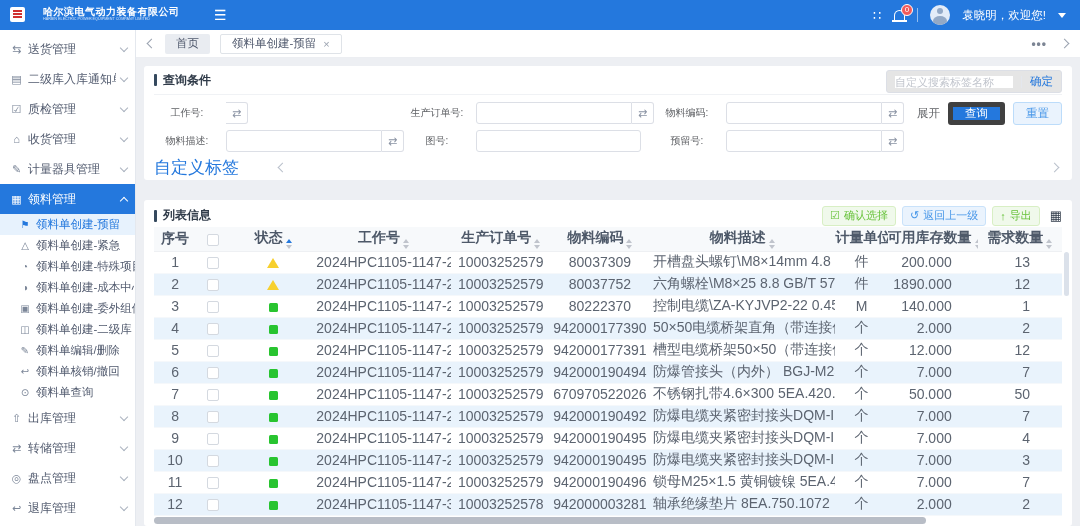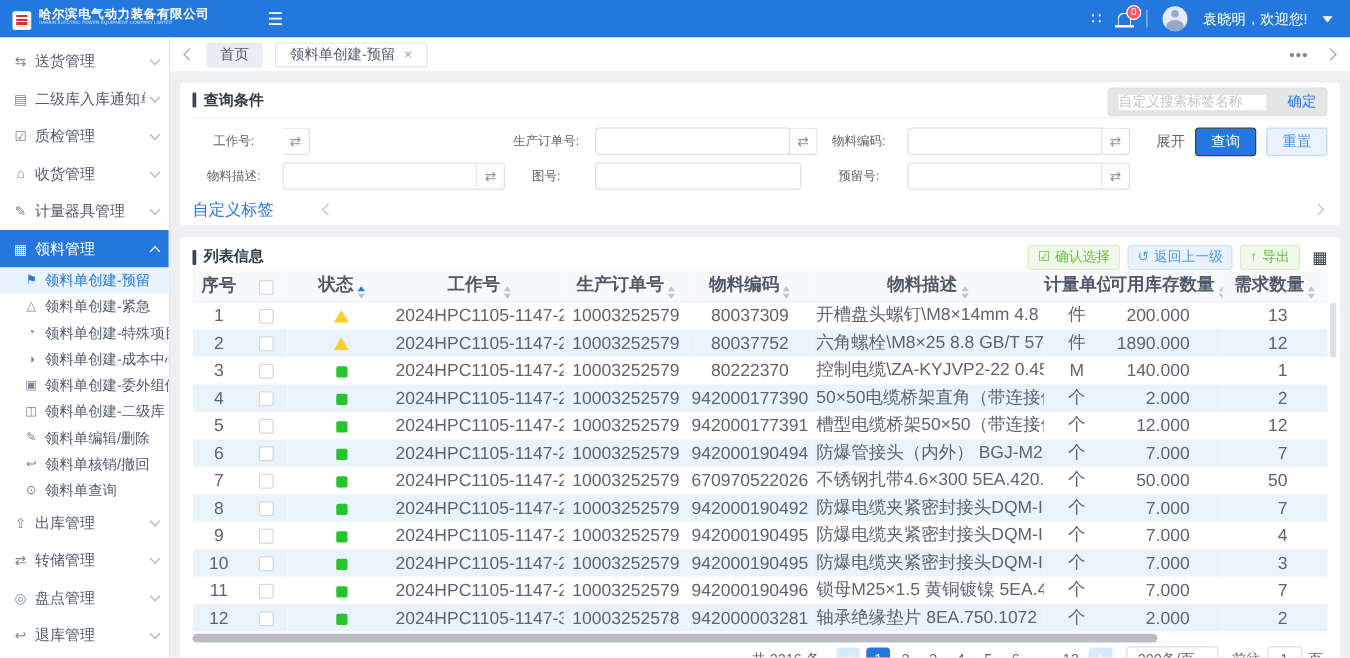--- a/index.html
+++ b/index.html
@@ -1,21 +1,21 @@
 <!DOCTYPE html>
 <html><head>
 <meta charset="utf-8">
 <style>
   *{margin:0;padding:0;box-sizing:border-box}
   html,body{width:1080px;height:526px;overflow:hidden}
   body{font-family:"Liberation Sans","DejaVu Sans",sans-serif;font-size:12px;color:#606266;background:#edeff3}
 
   
   .topbar{height:30px;background:#2478dd;display:flex;align-items:center;color:#fff}
-  .logo-area{display:flex;align-items:flex-end;gap:6px;padding:0 10px;width:208px;flex:none}
+  .logo-area{display:flex;align-items:center;gap:18px;padding:0 10px;width:208px;flex:none}
   .logo-mark{width:15px;height:15px;background:#fff;border-radius:2px;position:relative;flex:none}
   .logo-mark::after{content:"";position:absolute;inset:3px;background:repeating-linear-gradient(180deg,#d03030 0 2px,#fff 2px 3px)}
   .company{line-height:1.15;overflow:hidden}
   .company .cn{font-size:10px;font-weight:bold;letter-spacing:.5px;white-space:nowrap}
   .company .en{font-size:6px;transform:scale(.62);transform-origin:left top;opacity:.8;white-space:nowrap}
   .fold-icon{font-size:14px;margin:0 14px 0 6px;cursor:pointer}
   .app-title{font-size:13.5px;font-weight:bold;letter-spacing:2px;white-space:nowrap}
   .topbar-right{margin-left:auto;display:flex;align-items:center;gap:12px;padding-right:14px}
   .fs-icon{font-size:13px;cursor:pointer;letter-spacing:1px}
   .bell-wrap{position:relative;cursor:pointer}
@@ -53,41 +53,41 @@
   .tab.home{background:#e9ecf1;color:#515a6e}
   .tab.active-tab{background:#fff;border:1px solid #dfe3e8;color:#515a6e}
   .tab .close{color:#9aa2af;font-size:11px}
   .tabbar-right{margin-left:auto;display:flex;align-items:center;gap:14px;color:#7c8594}
   .more-dots{letter-spacing:1px;font-weight:bold;cursor:pointer}
 
   .body-area{flex:1;padding:8px 8px 0;display:flex;flex-direction:column;min-height:0}
   .card{background:#fff;border-radius:3px}
 
   
-  .query-card{padding:5px 10px 4px;position:relative;margin-bottom:10px;flex:none}
+  .query-card{padding:5px 10px 4px;position:relative;margin-bottom:20px;flex:none}
   .sec-title{display:flex;align-items:center;gap:6px;font-size:12px;font-weight:bold;color:#303b49;height:18px}
   .sec-bar{width:3px;height:12px;background:#35495e;border-radius:1px}
   .tag-search{position:absolute;top:4px;right:10px;height:23px;border:1px solid #dcdfe6;border-radius:3px;display:flex;align-items:center;padding:0 8px;gap:8px;background:#e5e5e5}
   .tag-search input{border:none;outline:none;width:118px;font-size:11px;color:#606266;font-family:inherit}
   .tag-search input::placeholder{color:#c0c4cc}
   .tag-search .sep{width:1px;height:12px;background:#e4e7ed}
   .tag-confirm{color:#2478dd;font-size:11.5px;cursor:pointer;white-space:nowrap}
   .form-area{position:relative;margin-top:5px;padding-top:7px;border-top:1px solid #f0f2f5}
   .fields{width:calc(100% - 160px);display:grid;grid-template-columns:1fr 1fr 1fr;row-gap:6px}
   .field{display:flex;align-items:center}
   .flabel{width:72px;text-align:center;font-size:10px;color:#606266;padding-right:6px;white-space:nowrap;flex:none}
   .finput{flex:1;max-width:165px;height:22px;border:1px solid #dcdfe6;border-radius:3px 0 0 3px;padding:0 6px;font-size:11px;color:#606266;background:#fff;outline:none;font-family:inherit;min-width:0}
   .finput.no-addon{border-radius:3px}
   .faddon{width:22px;height:22px;border:1px solid #dcdfe6;border-left:none;border-radius:0 3px 3px 0;display:flex;align-items:center;justify-content:center;color:#8a93a3;font-size:11px;cursor:pointer;flex:none;background:#fff}
   .form-buttons{position:absolute;top:7px;right:0;display:flex;align-items:center;gap:8px}
   .expand-link{font-size:11.5px;color:#606266;cursor:pointer}
-  .btn-primary{height:23px;padding:0 12px;background:#2478dd;color:#fff;border-radius:3px;font-size:11.5px;display:flex;align-items:center;cursor:pointer;border:1px solid #404040}
+  .btn-primary{height:23px;padding:0 12px;background:#2478dd;color:#fff;border-radius:3px;font-size:11.5px;display:flex;align-items:center;cursor:pointer;border:5px solid #404040}
   .btn-plain{height:23px;padding:0 12px;background:#eaf3fd;color:#4796e8;border:1px solid #bcdcfa;border-radius:3px;font-size:11.5px;display:flex;align-items:center;cursor:pointer}
   .custom-tag-row{display:flex;align-items:center;margin-top:7px;height:17px}
-  .custom-tag-link{color:#2478dd;font-size:13px;cursor:pointer}
+  .custom-tag-link{color:#2478dd;font-size:17px;cursor:pointer}
   .custom-tag-row .chev-h{margin-left:40px;border-color:#b9c0cb}
   .custom-tag-row .chev-h.right{margin-left:auto;margin-right:4px}
 
   
   .table-card{flex:1;display:flex;flex-direction:column;min-height:0;padding:4px 10px 0;position:relative}
   .card-head{display:flex;align-items:center;height:23px;flex:none}
   .toolbar{margin-left:auto;display:flex;align-items:center;gap:6px}
   .tbtn{height:20px;display:flex;align-items:center;gap:4px;padding:0 7px;border-radius:3px;font-size:11px;cursor:pointer;white-space:nowrap}
   .tbtn.green{background:#f0f9eb;color:#67c23a;border:1px solid #d8efc4}
   .tbtn.blue{background:#eaf3fd;color:#4796e8;border:1px solid #c9e2fa}

